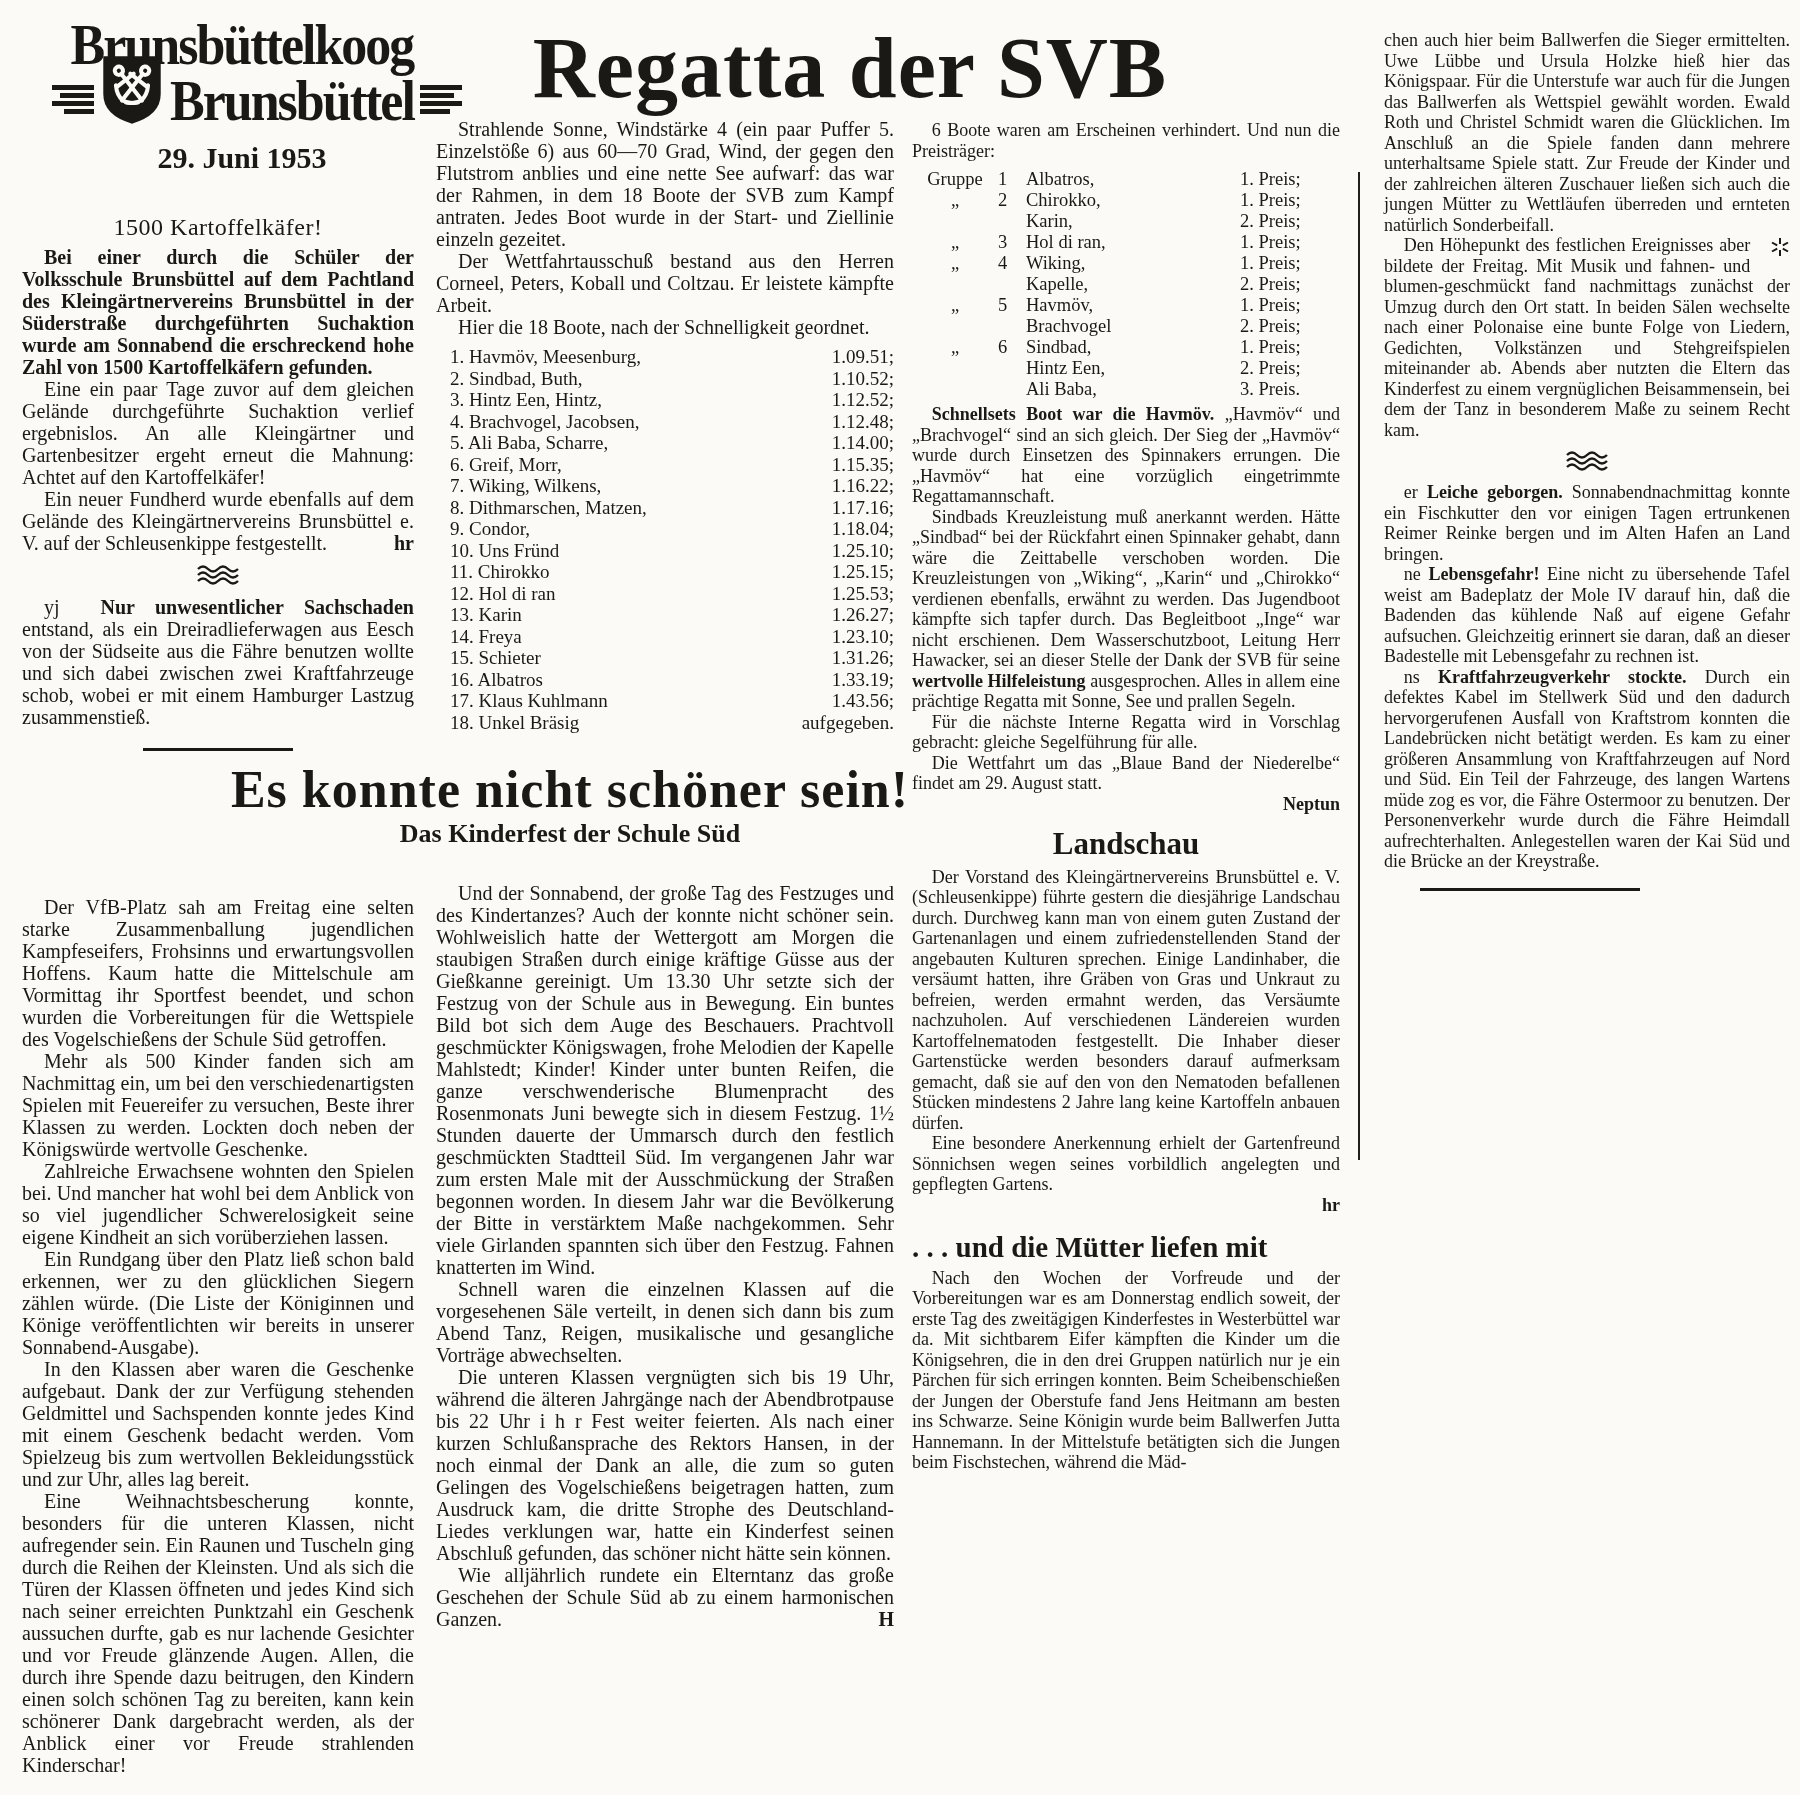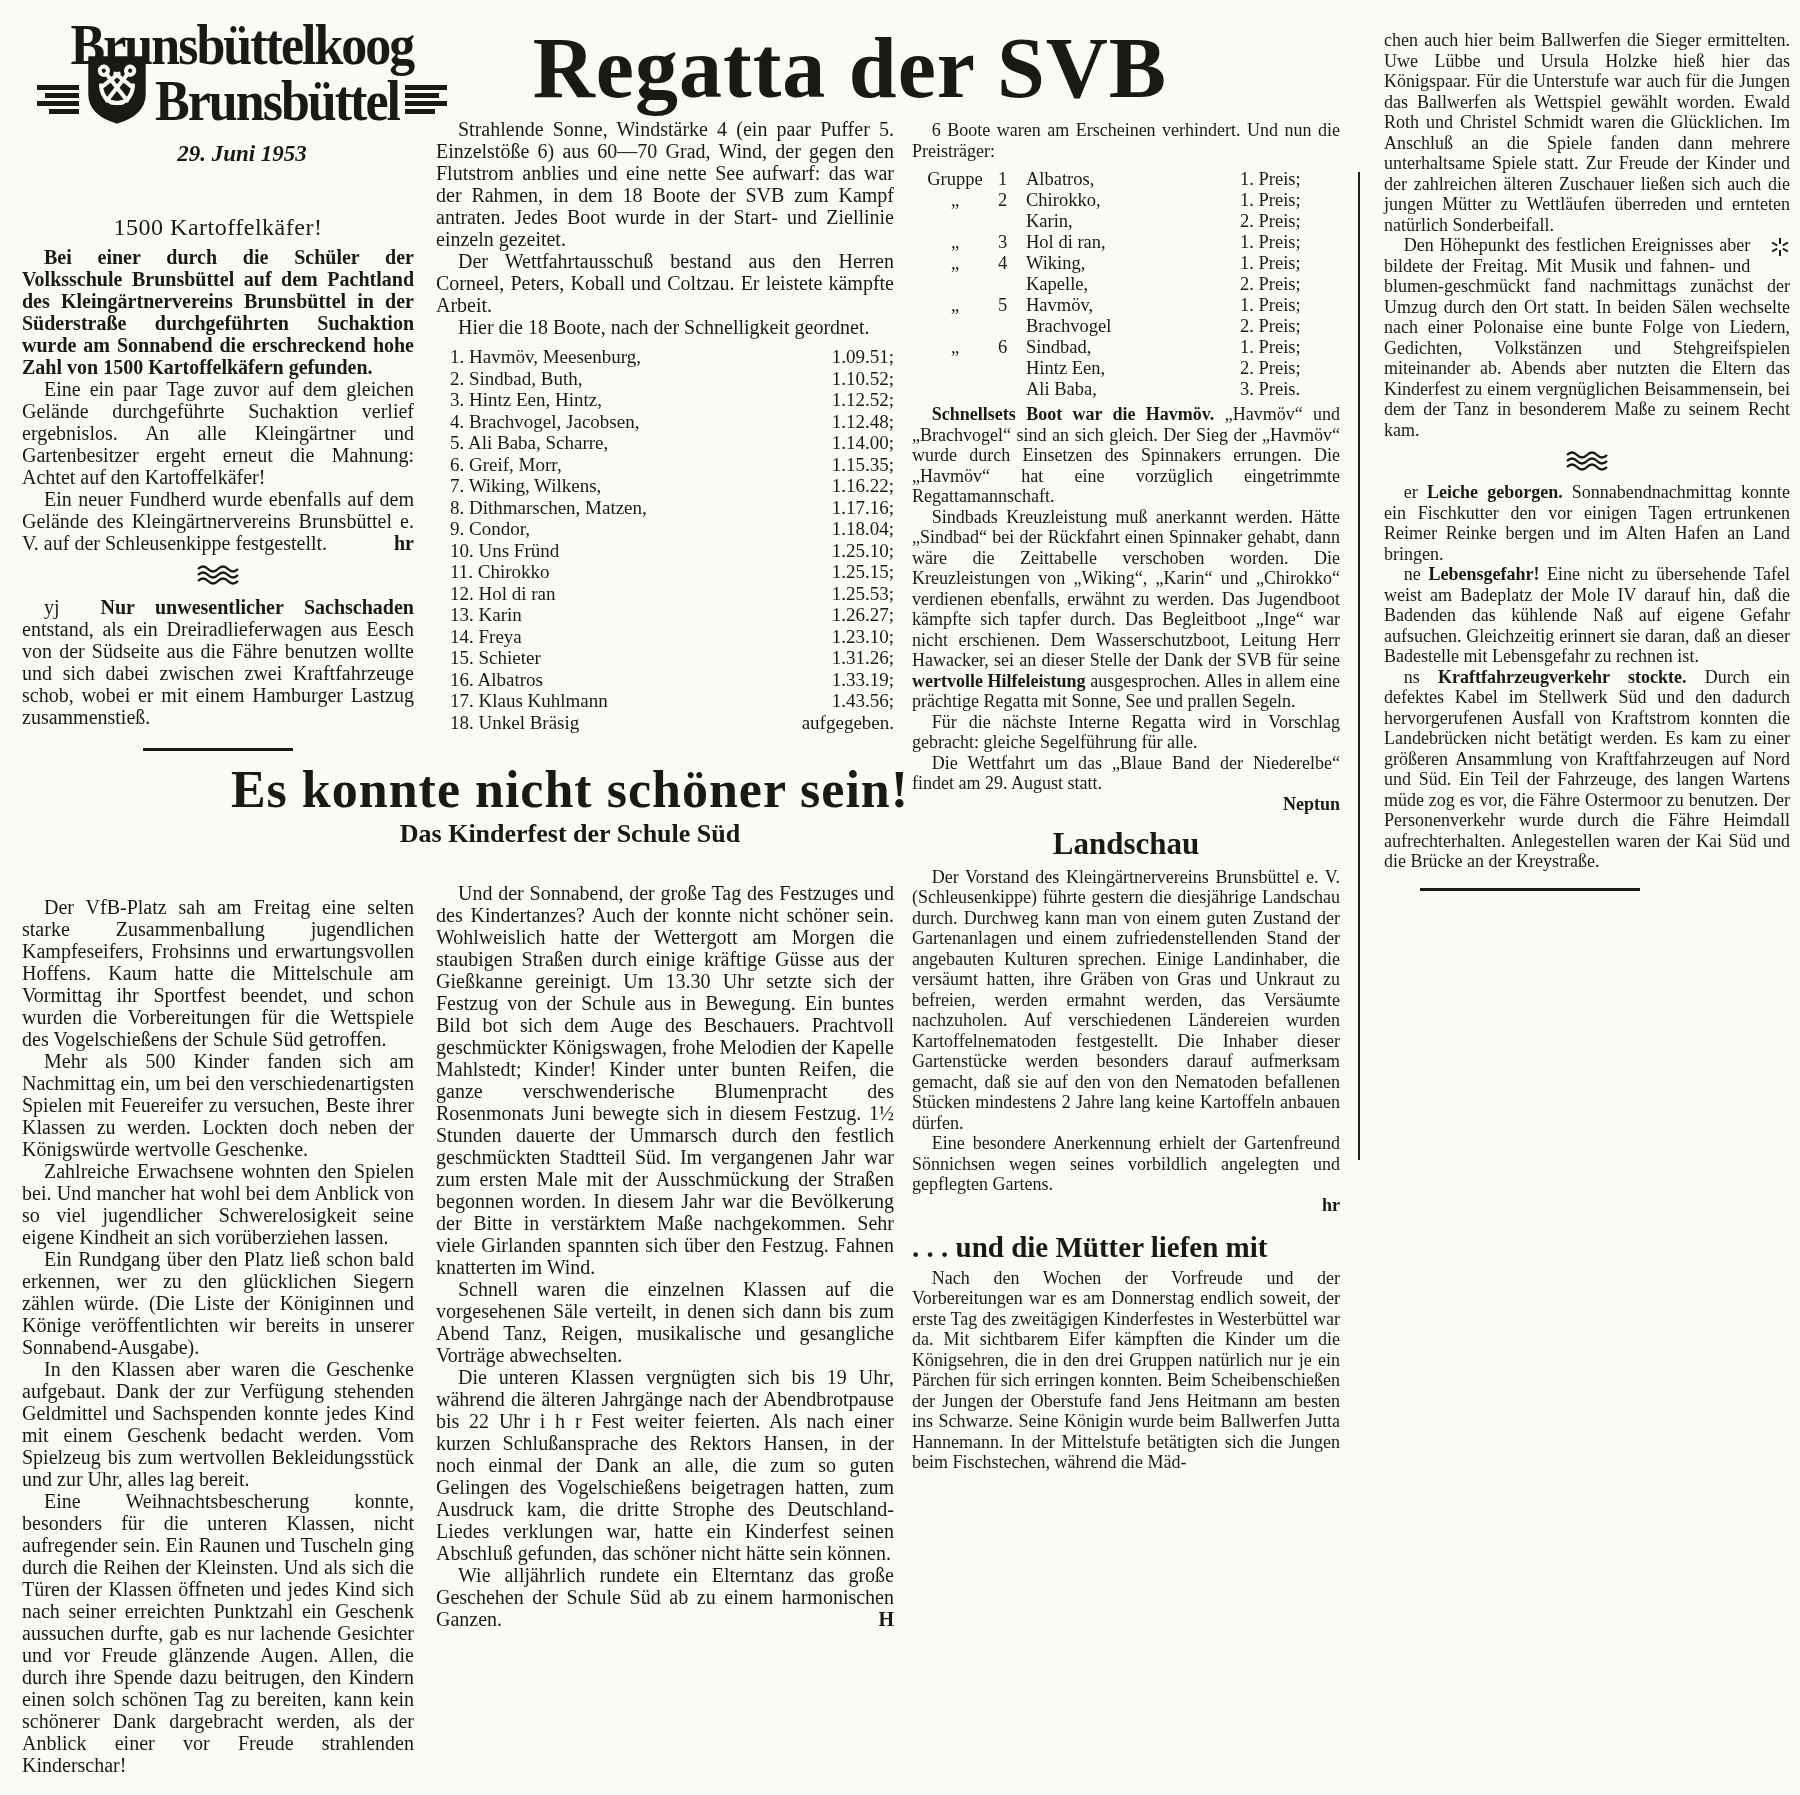--- a/index.html
+++ b/index.html
@@ -4,23 +4,23 @@
 <style>
   html,body{margin:0;padding:0;}
   body{
     width:1800px;height:1795px;position:relative;overflow:hidden;
     background:#fbfaf7;color:#1b1916;
     font-family:"Liberation Serif","DejaVu Serif",serif;
   }
   .abs{position:absolute;}
   
   .mast-line1{font-size:52px;font-weight:bold;letter-spacing:-2px;text-align:center;transform:scaleY(1.08);}
-  .mast-line2{display:flex;align-items:center;justify-content:center;gap:6px;margin-top:-4px;}
+  .mast-line2{display:flex;align-items:center;justify-content:flex-start;gap:6px;margin-top:-4px;}
   .mast-line2 .word{font-size:52px;font-weight:bold;letter-spacing:-2px;transform:scaleY(1.08);}
-  .mast-date{text-align:center;font-size:23px;font-weight:bold;margin-top:10px;font-style:italic;}
+  .mast-date{text-align:center;font-size:30px;font-weight:bold;margin-top:10px;}
   
   .para{margin:0;text-align:justify;text-indent:1.1em;}
   .noindent{text-indent:0;}
   .c12{font-size:20px;line-height:22px;}
   .c34{font-size:18px;line-height:20.5px;}
   .lead-bold{font-weight:bold;}
   .sign{ text-align:right;font-weight:bold;}
   .sign.up{margin-top:-22px;}
   .headline-kartoffel{font-size:24px;font-weight:normal;text-align:center;margin:10px 0 8px 0;letter-spacing:.5px;}
   .headline-regatta{font-size:86px;font-weight:bold;text-align:center;letter-spacing:1px;white-space:nowrap;}

